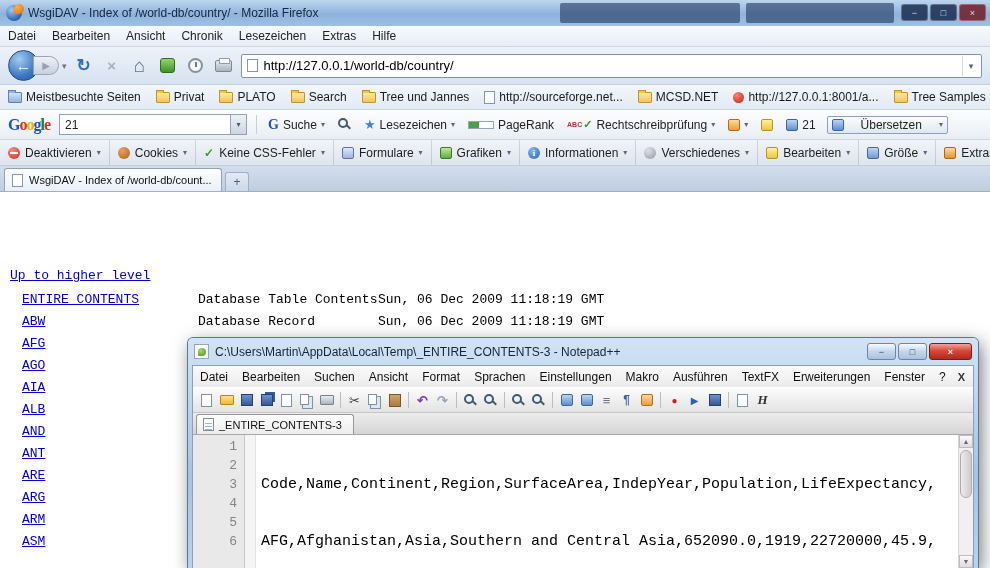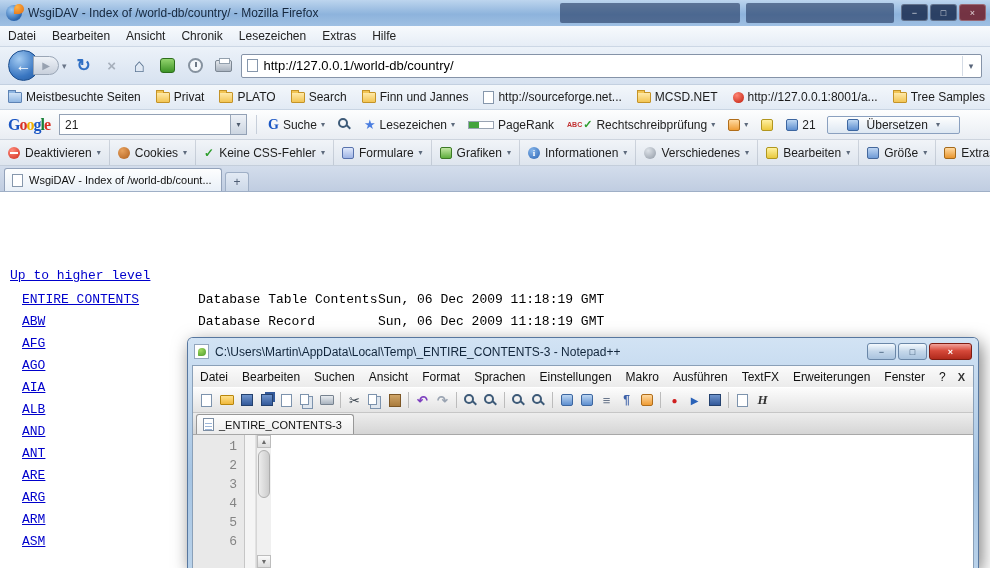--- a/index.html
+++ b/index.html
@@ -64,21 +64,21 @@
   .mag::after { content:""; position:absolute; left:8px; top:8px; width:5px; height:2px; background:#3d5a78; transform:rotate(45deg); }
   .g-star { color:#4a7de0; font-size:13px; }
   .pr-bar { width:26px; height:8px; background:#fff; border:1px solid #98a3b2; position:relative; }
   .pr-bar::after { content:""; position:absolute; left:0; top:0; bottom:0; width:40%; background:#43a33e; }
   .g-abc { font-size:7px; font-weight:bold; color:#c23232; letter-spacing:0; }
   .g-check { color:#2e9e2e; font-size:11px; font-weight:bold; margin-left:-3px; }
   .sq { width:12px; height:12px; border-radius:2px; }
   .sq-orange { background:linear-gradient(#ffd9a0,#ef9c35); border:1px solid #b06d1a; }
   .sq-yellow { background:linear-gradient(#fff0a0,#ecc83c); border:1px solid #b1961f; }
   .sq-blue { background:linear-gradient(#bcd6f2,#5e8fd0); border:1px solid #3c66a0; }
-  .g-translate { border:1px solid #8aa0bf; background:linear-gradient(#fdfefe,#dde7f2); border-radius:2px; padding:1px 19px; display:flex; align-items:center; gap:8px; }
+  .g-translate { border:1px solid #8aa0bf; background:linear-gradient(#fdfefe,#dde7f2); border-radius:2px; padding:1px 4px; display:flex; align-items:center; gap:17px; }
   .chev { font-size:8px; color:#5d6a7c; }
 
   .ff-wdbar { top:140px; height:26px; background:linear-gradient(#f1f4f8,#dee5ee); border-bottom:1px solid #c4cedb; display:flex; align-items:center; font-size:12px; color:#1d1d1d; white-space:nowrap; overflow:hidden; }
   .wd { display:flex; align-items:center; gap:5px; padding:0 8px; height:100%; border-right:1px solid rgba(140,152,168,.35); }
   .wd-ic { width:12px; height:12px; border-radius:2px; display:flex; align-items:center; justify-content:center; flex:0 0 auto; }
   .wd-red { border-radius:50%; background:radial-gradient(circle at 35% 30%,#ff8d7d,#cf2a1b); position:relative; }
   .wd-red::after { content:""; position:absolute; left:2px; right:2px; top:5px; height:2px; background:#fff; }
   .wd-cookie { border-radius:50%; background:radial-gradient(circle at 35% 30%,#e8a25e,#b05f1d); }
   .wd-checktxt { color:#2e9e2e; font-weight:bold; font-size:12px; }
   .wd-form { background:linear-gradient(#dfe8fb,#9fb4e4); border:1px solid #5872ad; }
@@ -210,21 +210,21 @@
     <span class="bm">
         <span class="folder-ic"></span>
         <span>PLATO</span>
       </span>
     <span class="bm">
         <span class="folder-ic"></span>
         <span>Search</span>
       </span>
     <span class="bm">
         <span class="folder-ic"></span>
-        <span>Finn und Jannes</span>
+        <span>Tree und Jannes</span>
       </span>
     <span class="bm">
         <span class="page-ic"></span>
         <span>http://sourceforge.net...</span>
       </span>
     <span class="bm">
         <span class="folder-ic"></span>
         <span>MCSD.NET</span>
       </span>
     <span class="bm">
@@ -519,20 +519,28 @@
       <div class="npp-editor">
         <div class="gutter">
           <div class="ln">1</div>
           <div class="ln">2</div>
           <div class="ln">3</div>
           <div class="ln">4</div>
           <div class="ln">5</div>
           <div class="ln">6</div>
         </div>
         <div class="fold"></div>
+        <div class="code">
+          <div class="cl">Code,Name,Continent,Region,SurfaceArea,IndepYear,Population,LifeExpectancy,</div>
+          <div class="cl">AFG,Afghanistan,Asia,Southern and Central Asia,652090.0,1919,22720000,45.9,</div>
+          
+          
+          
+          
+        </div>
         <div class="vscroll">
           <span class="varrow up">▲</span>
           <div class="vthumb"></div>
           <span class="varrow dn">▼</span>
         </div>
       </div>
     </div>
   </div>
 
 </div>

